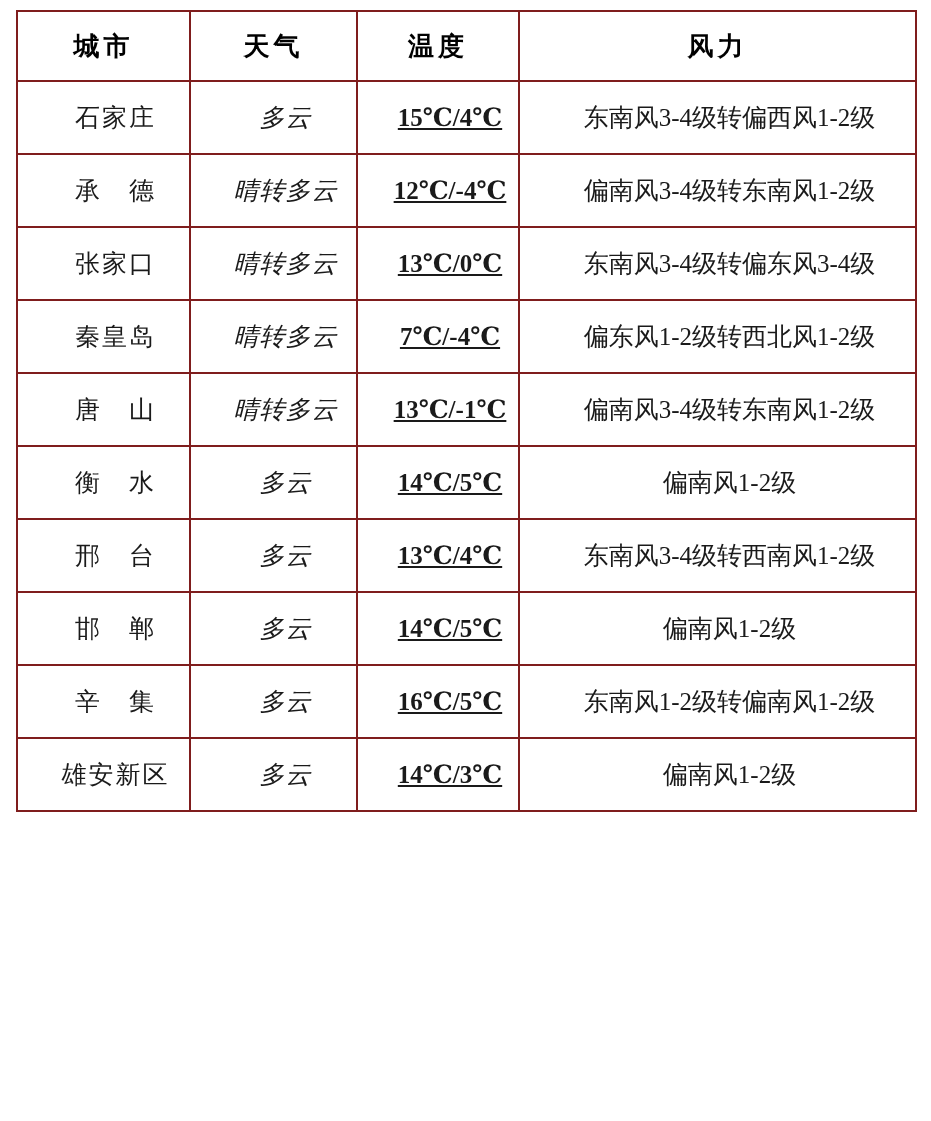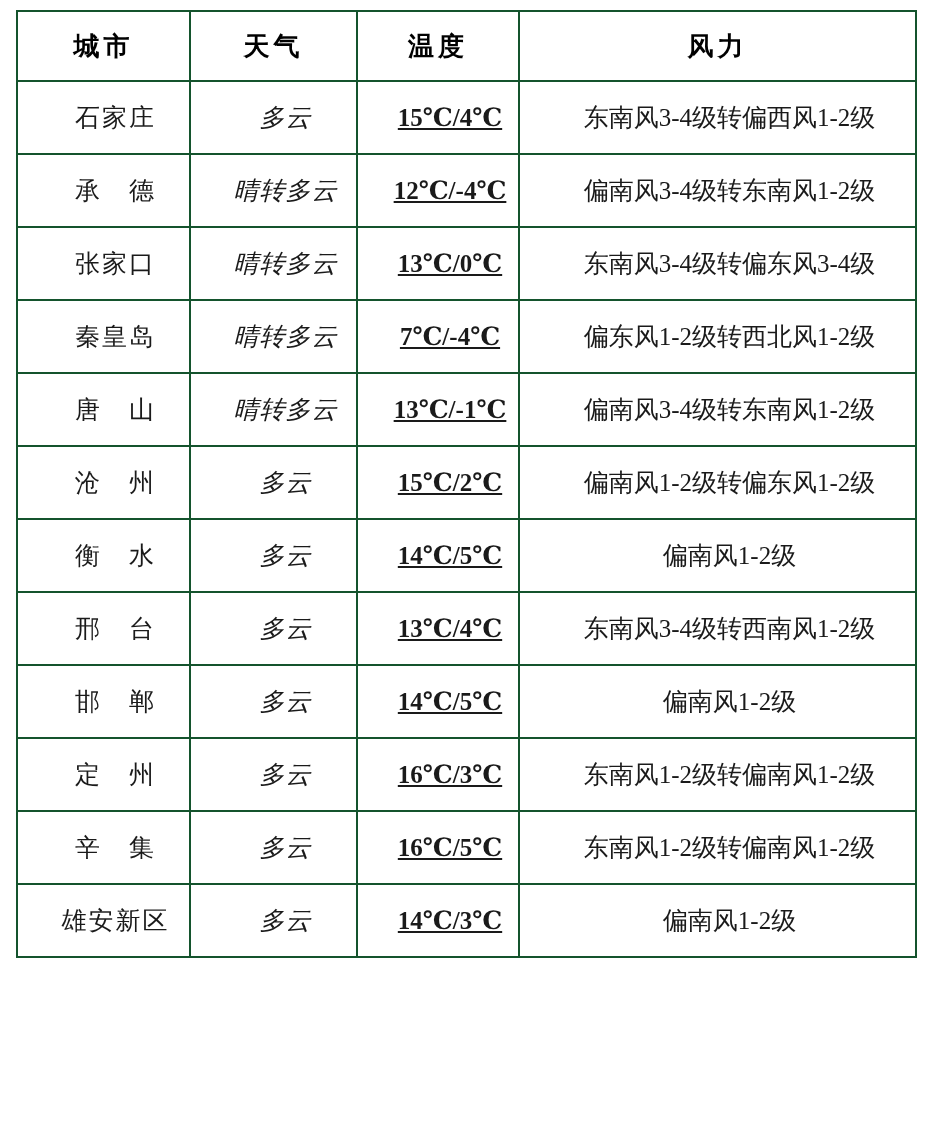--- a/index.html
+++ b/index.html
@@ -26,21 +26,21 @@
     table-layout: fixed;
     background: #ffffff;
   }
   table.weather col.c-city    { width: 173px; }
   table.weather col.c-weather { width: 167px; }
   table.weather col.c-temp    { width: 162px; }
   table.weather col.c-wind    { width: 397px; }
 
   table.weather th,
   table.weather td {
-    border: 2px solid #14532d;
+    border: 2px solid #7f1d1d;
     text-align: center;
     vertical-align: middle;
     padding: 0;
   }
   table.weather th {
     height: 68px;
     font-size: 26px;
     font-weight: bold;
     color: #000000;
     letter-spacing: 4px;
@@ -114,50 +114,38 @@
         <td class="temp">7℃/-4℃</td>
         <td class="wind">偏东风1-2级转西北风1-2级</td>
       </tr>
       <tr>
         <td class="city">唐　山</td>
         <td class="weather-cell">晴转多云</td>
         <td class="temp">13℃/-1℃</td>
         <td class="wind">偏南风3-4级转东南风1-2级</td>
       </tr>
       <tr>
-        <td class="city">沧　州</td>
-        <td class="weather-cell">多云</td>
-        <td class="temp">15℃/2℃</td>
-        <td class="wind">偏南风1-2级转偏东风1-2级</td>
-      </tr>
-      <tr>
         <td class="city">衡　水</td>
         <td class="weather-cell">多云</td>
         <td class="temp">14℃/5℃</td>
         <td class="wind">偏南风1-2级</td>
       </tr>
       <tr>
         <td class="city">邢　台</td>
         <td class="weather-cell">多云</td>
         <td class="temp">13℃/4℃</td>
         <td class="wind">东南风3-4级转西南风1-2级</td>
       </tr>
       <tr>
         <td class="city">邯　郸</td>
         <td class="weather-cell">多云</td>
         <td class="temp">14℃/5℃</td>
         <td class="wind">偏南风1-2级</td>
       </tr>
       <tr>
-        <td class="city">定　州</td>
-        <td class="weather-cell">多云</td>
-        <td class="temp">16℃/3℃</td>
-        <td class="wind">东南风1-2级转偏南风1-2级</td>
-      </tr>
-      <tr>
         <td class="city">辛　集</td>
         <td class="weather-cell">多云</td>
         <td class="temp">16℃/5℃</td>
         <td class="wind">东南风1-2级转偏南风1-2级</td>
       </tr>
       <tr>
         <td class="city">雄安新区</td>
         <td class="weather-cell">多云</td>
         <td class="temp">14℃/3℃</td>
         <td class="wind">偏南风1-2级</td>

